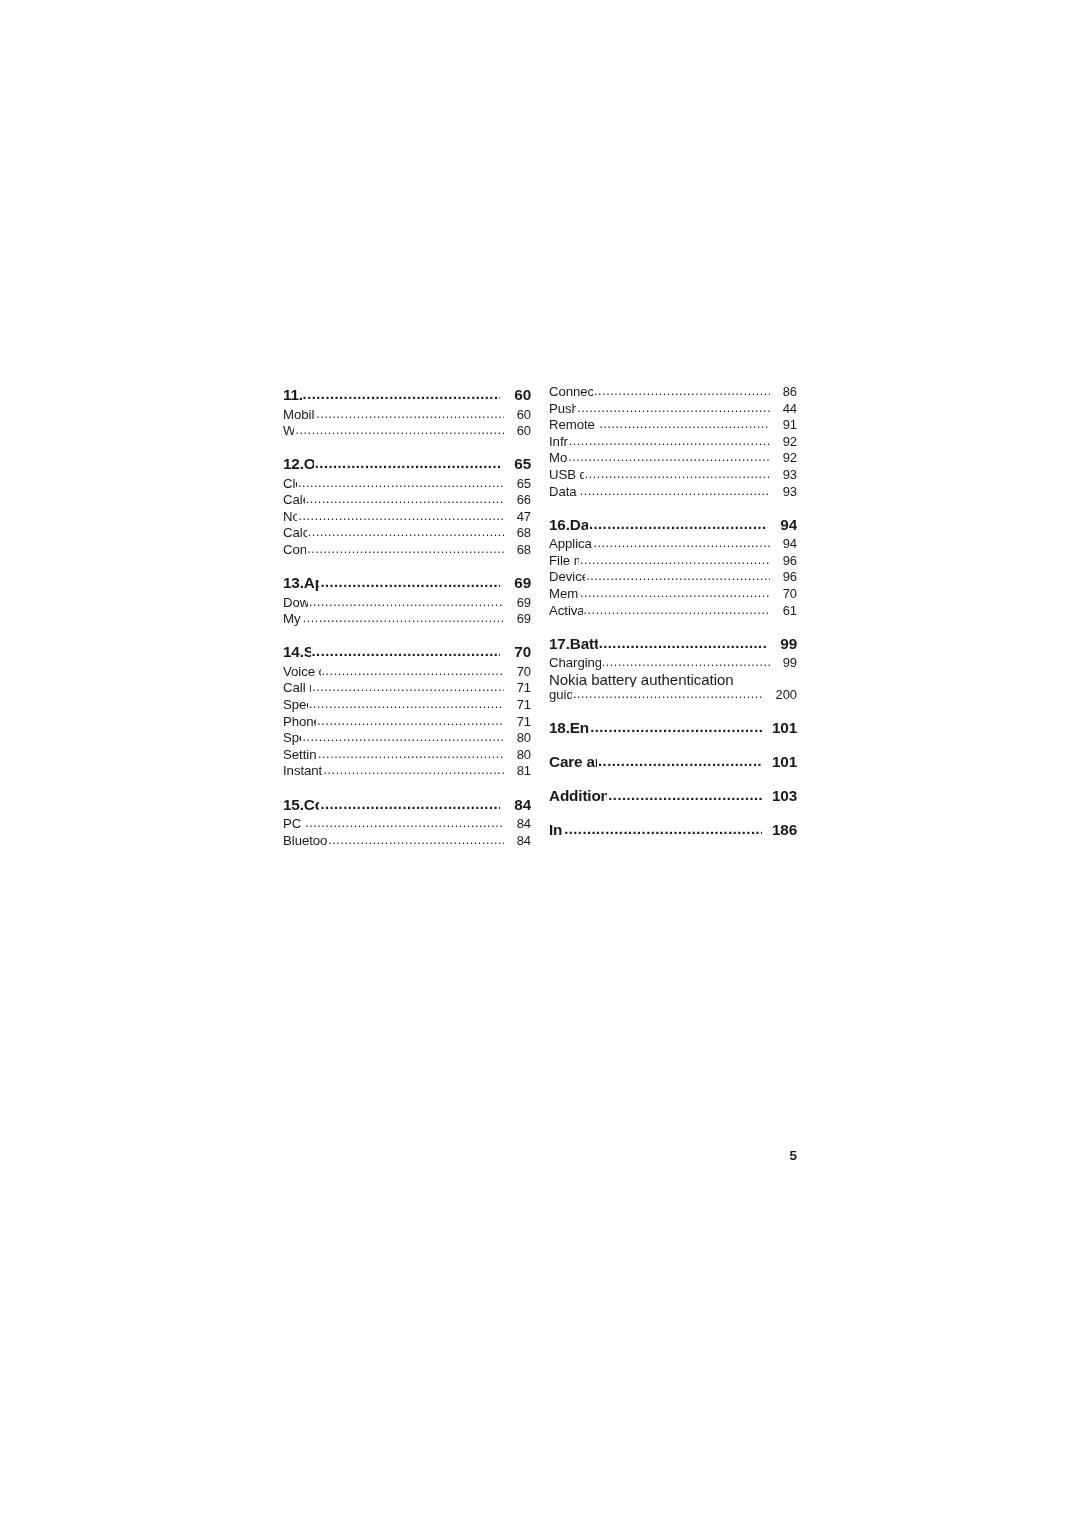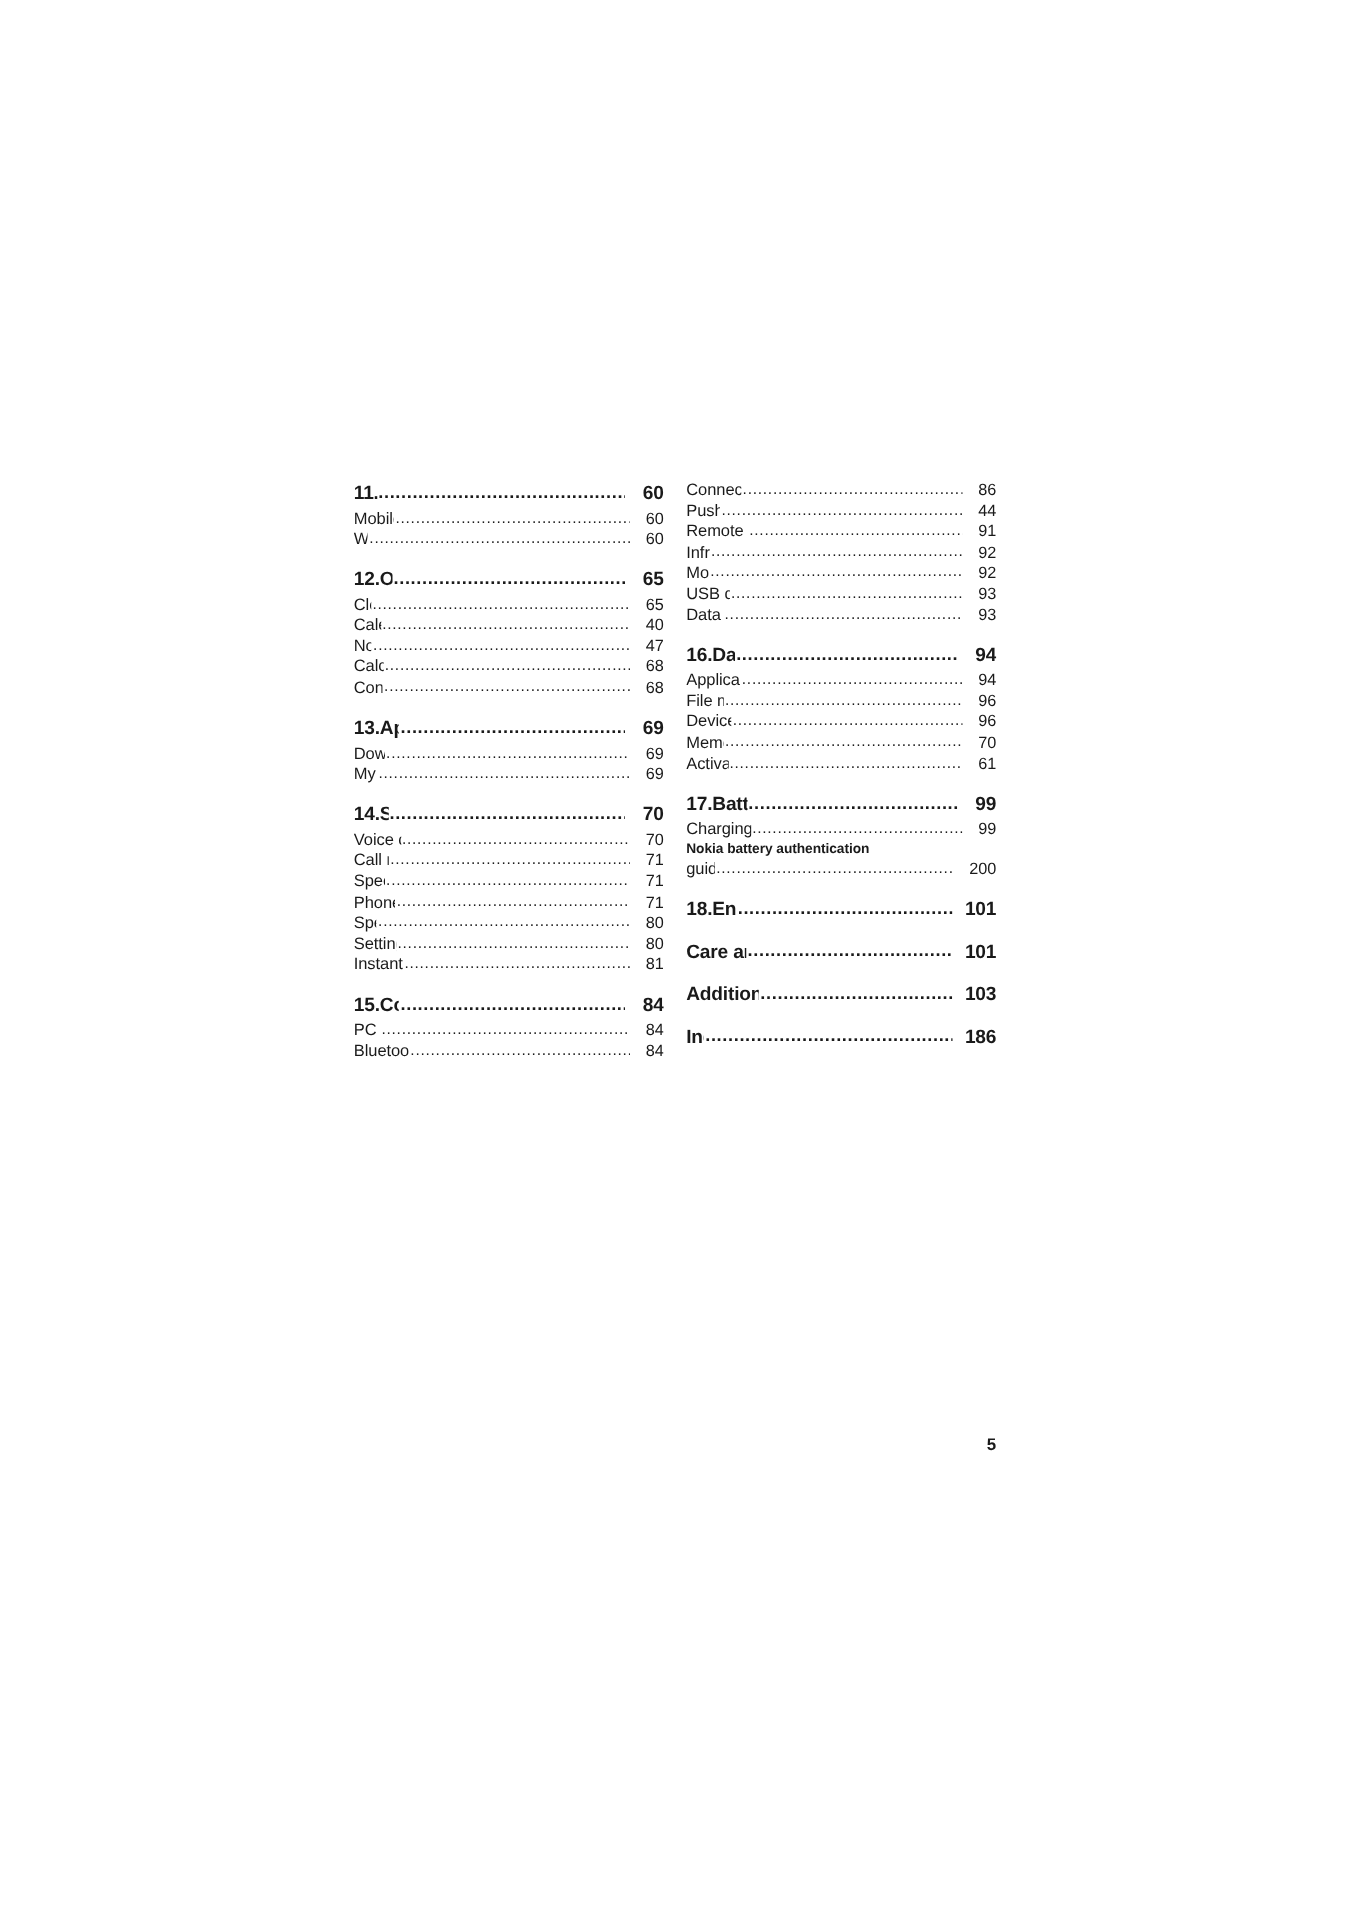--- a/index.html
+++ b/index.html
@@ -121,23 +121,23 @@
 
   
   .toc-group.solo {
     margin-top: 12px;
     margin-bottom: 0;
   }
 
   
   .toc-entry.wrap-first {
     display: block;
-    font-size: 11px;
+    font-size: 15px;
     line-height: 15.6px;
-    font-weight: 700;
+    font-weight: 400;
     letter-spacing: -0.05px;
   }
 
   
   #folio {
     position: absolute;
     left: 757px;
     top: 1148px;
     width: 40px;
     text-align: right;
@@ -178,21 +178,21 @@
             <span class="entry-page">65</span>
           </div>
           <div class="toc-entry sub">
             <span class="entry-label">Clock</span>
             <span class="entry-leader"></span>
             <span class="entry-page">65</span>
           </div>
           <div class="toc-entry sub">
             <span class="entry-label">Calendar</span>
             <span class="entry-leader"></span>
-            <span class="entry-page">40</span>
+            <span class="entry-page">66</span>
           </div>
           <div class="toc-entry sub">
             <span class="entry-label">Notes</span>
             <span class="entry-leader"></span>
             <span class="entry-page">47</span>
           </div>
           <div class="toc-entry sub">
             <span class="entry-label">Calculator</span>
             <span class="entry-leader"></span>
             <span class="entry-page">68</span>

